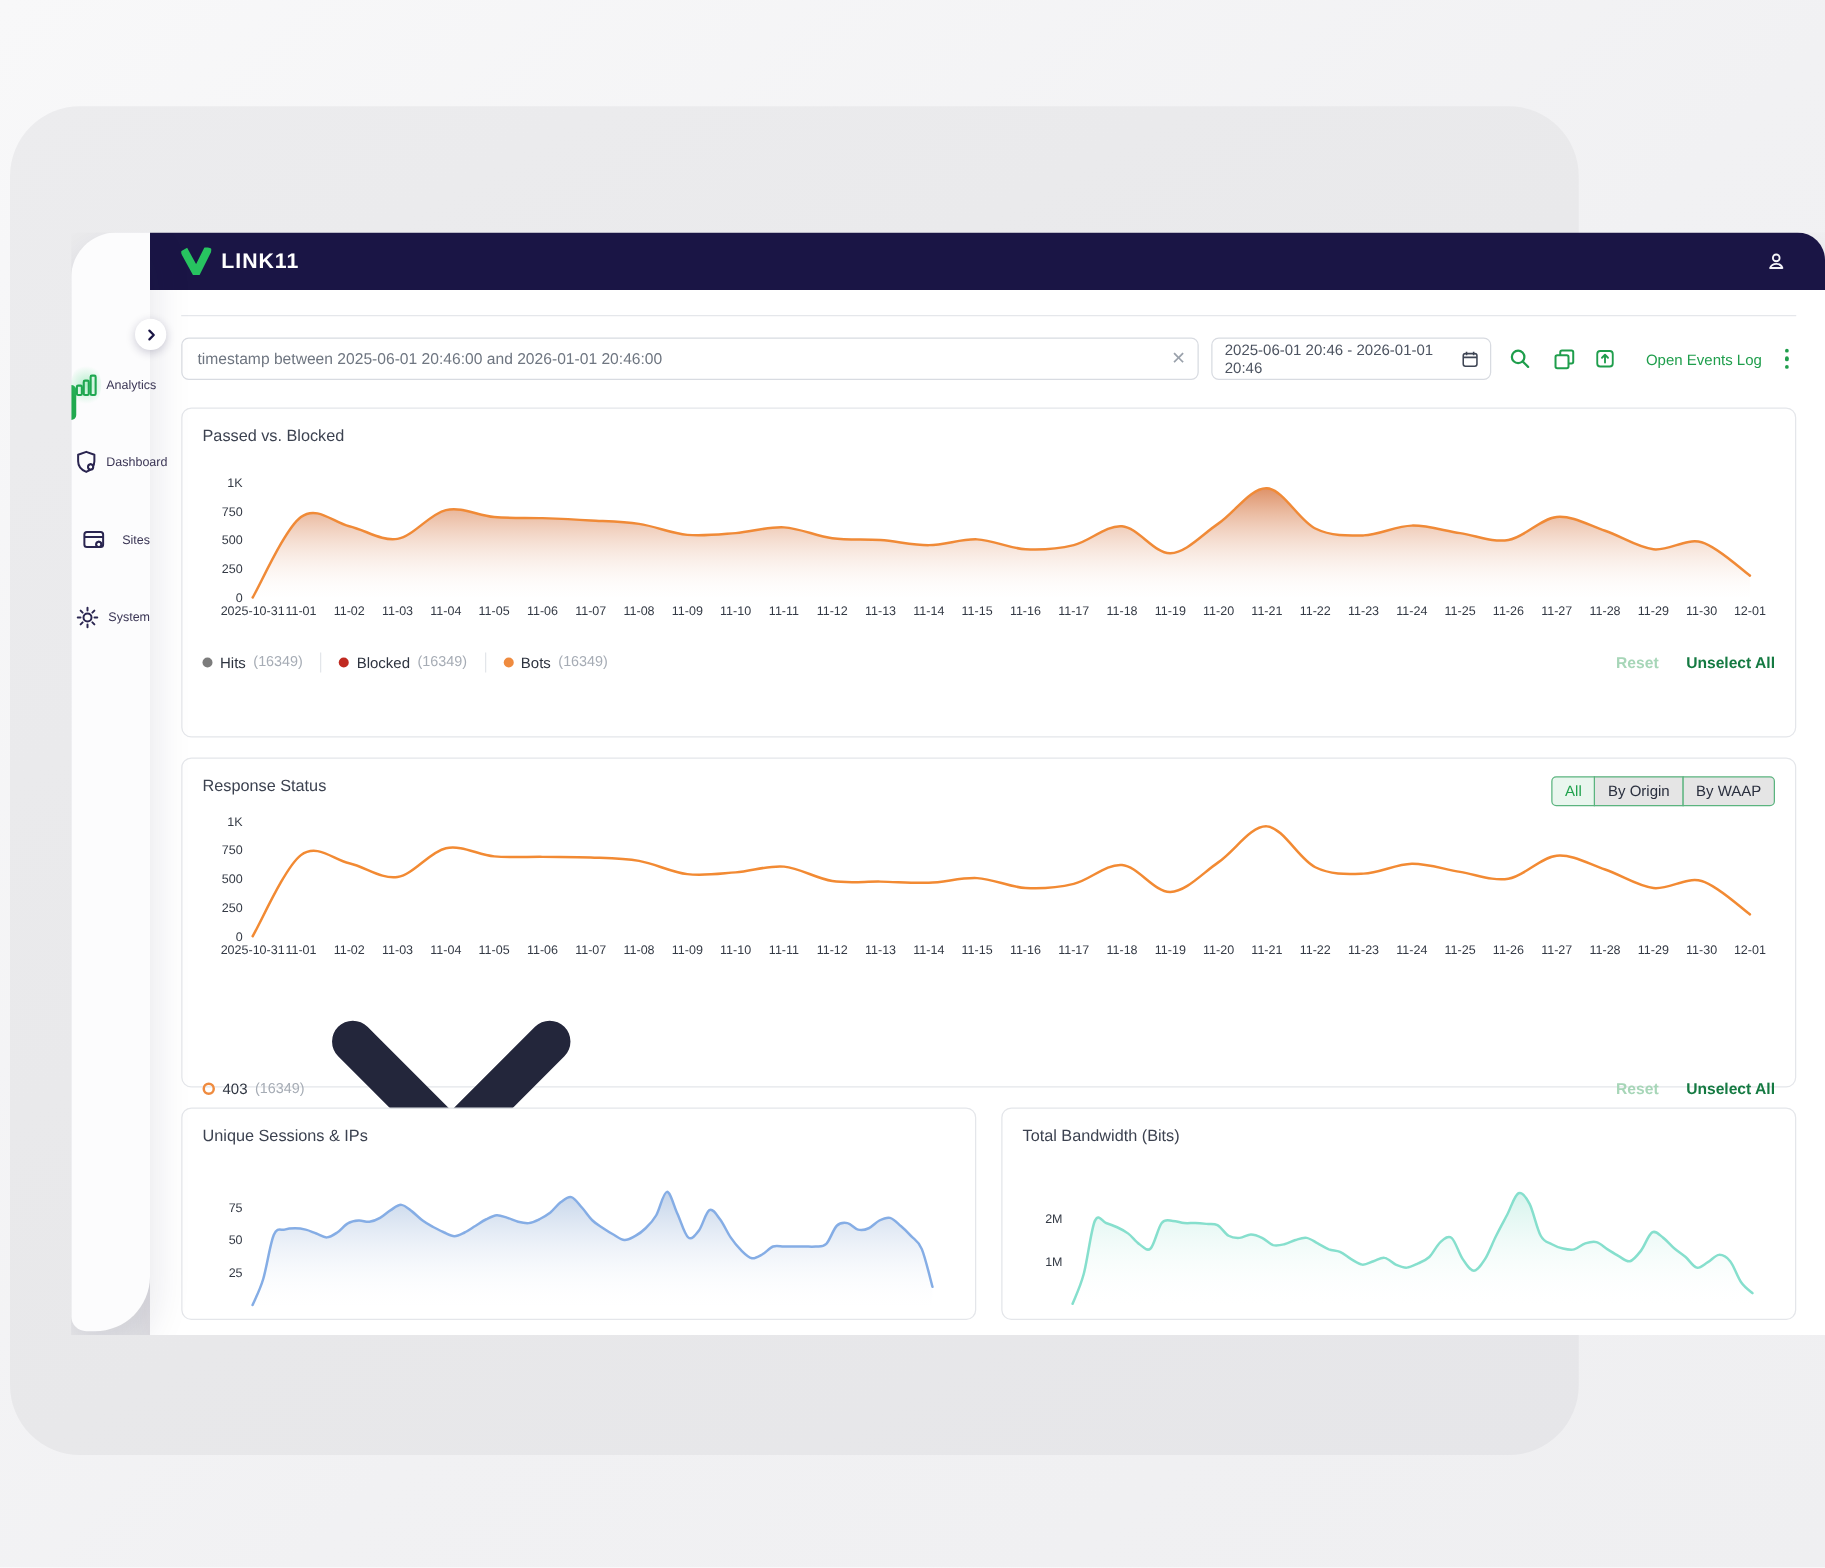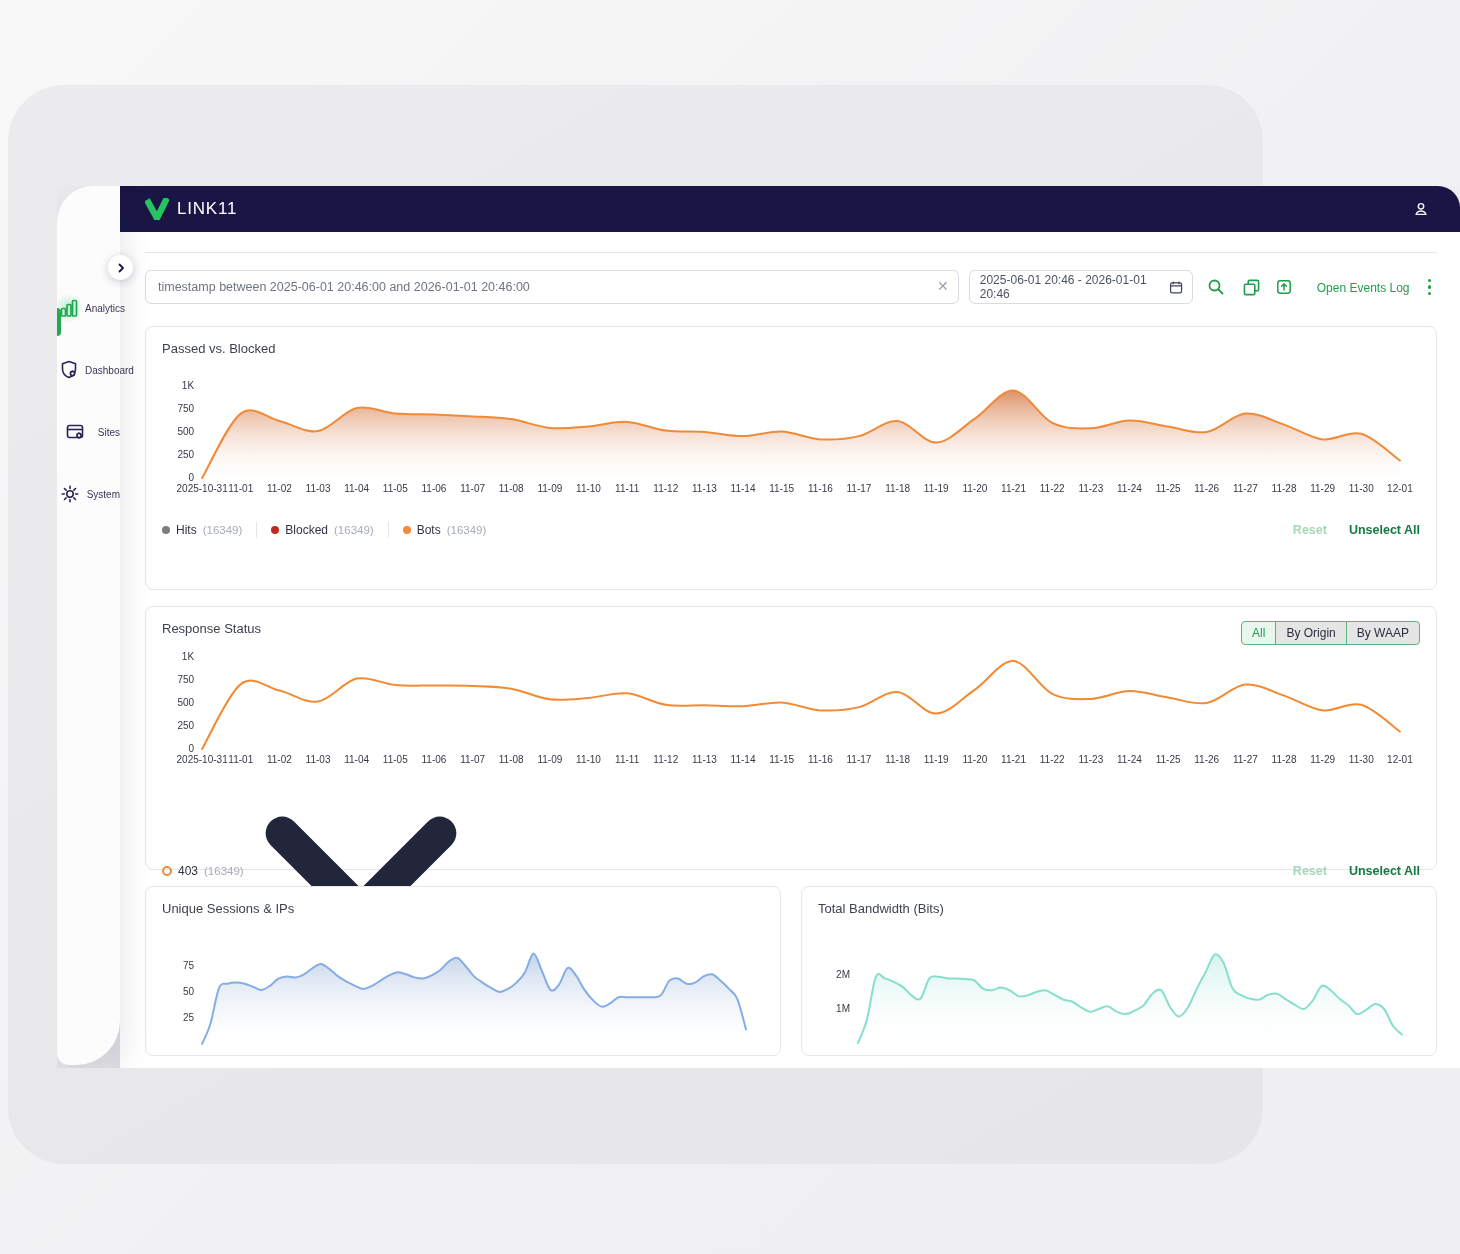--- a/index.html
+++ b/index.html
@@ -30,21 +30,21 @@
   .side-item.active span.lbl { color:#3B3655; }
   .expand-btn {
     position:absolute; left:51px; top:69px; width:25px; height:25px; border-radius:50%;
     background:#fff; box-shadow:0 2px 8px rgba(26,21,69,.22); z-index:4;
     display:flex; align-items:center; justify-content:center; cursor:pointer;
   }
   
   .main { position:absolute; left:63px; top:0; right:0; bottom:0; background:#fff; border-top-right-radius:22px; box-shadow:0 14px 34px rgba(26,21,69,.10); }
   .navbar { height:46px; background:#1A1545; border-top-right-radius:22px; display:flex; align-items:center; padding:0 26px 0 25px; }
   .brand { display:flex; align-items:center; gap:8px; }
-  .brand b { color:#fff; font-size:17px; letter-spacing:.8px; font-weight:400; }
+  .brand b { color:#fff; font-size:17px; letter-spacing:.8px; font-weight:700; }
   .nav-spacer { flex:1; }
   .content { padding:20px 23px 0 25px; }
   .hdr-row { display:flex; align-items:center; justify-content:space-between; margin:6px 0 14px; }
   .page-title { font-size:20px; color:#20242E; font-weight:500; }
   .btn-green {
     background:#21A94F; color:#fff; font-size:12.5px; border:none; border-radius:4px;
     padding:8px 12px; display:flex; align-items:center; gap:9px; cursor:pointer; font-family:inherit;
   }
   .hr { border-bottom:1px solid #E5E7EB; margin-bottom:17px; }
   .filter-row { display:flex; align-items:center; gap:10px; margin-bottom:22px; }

